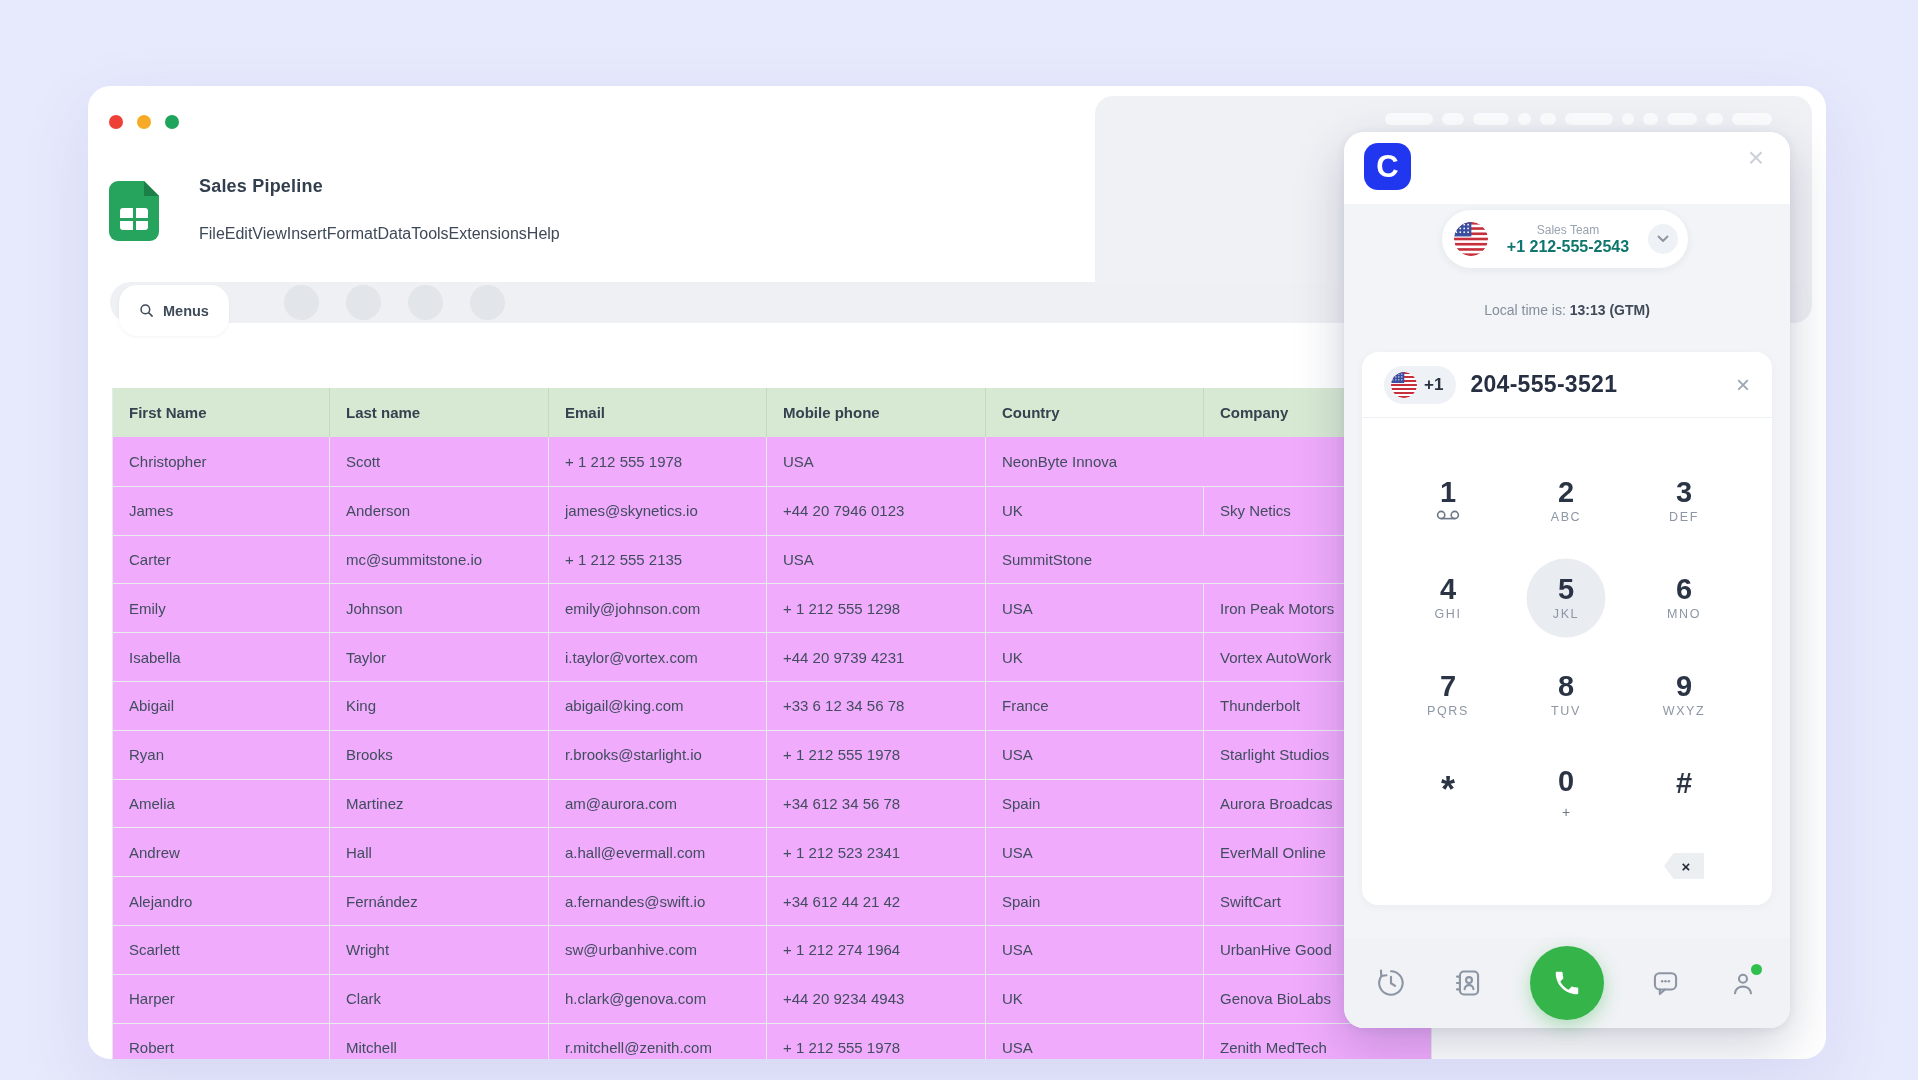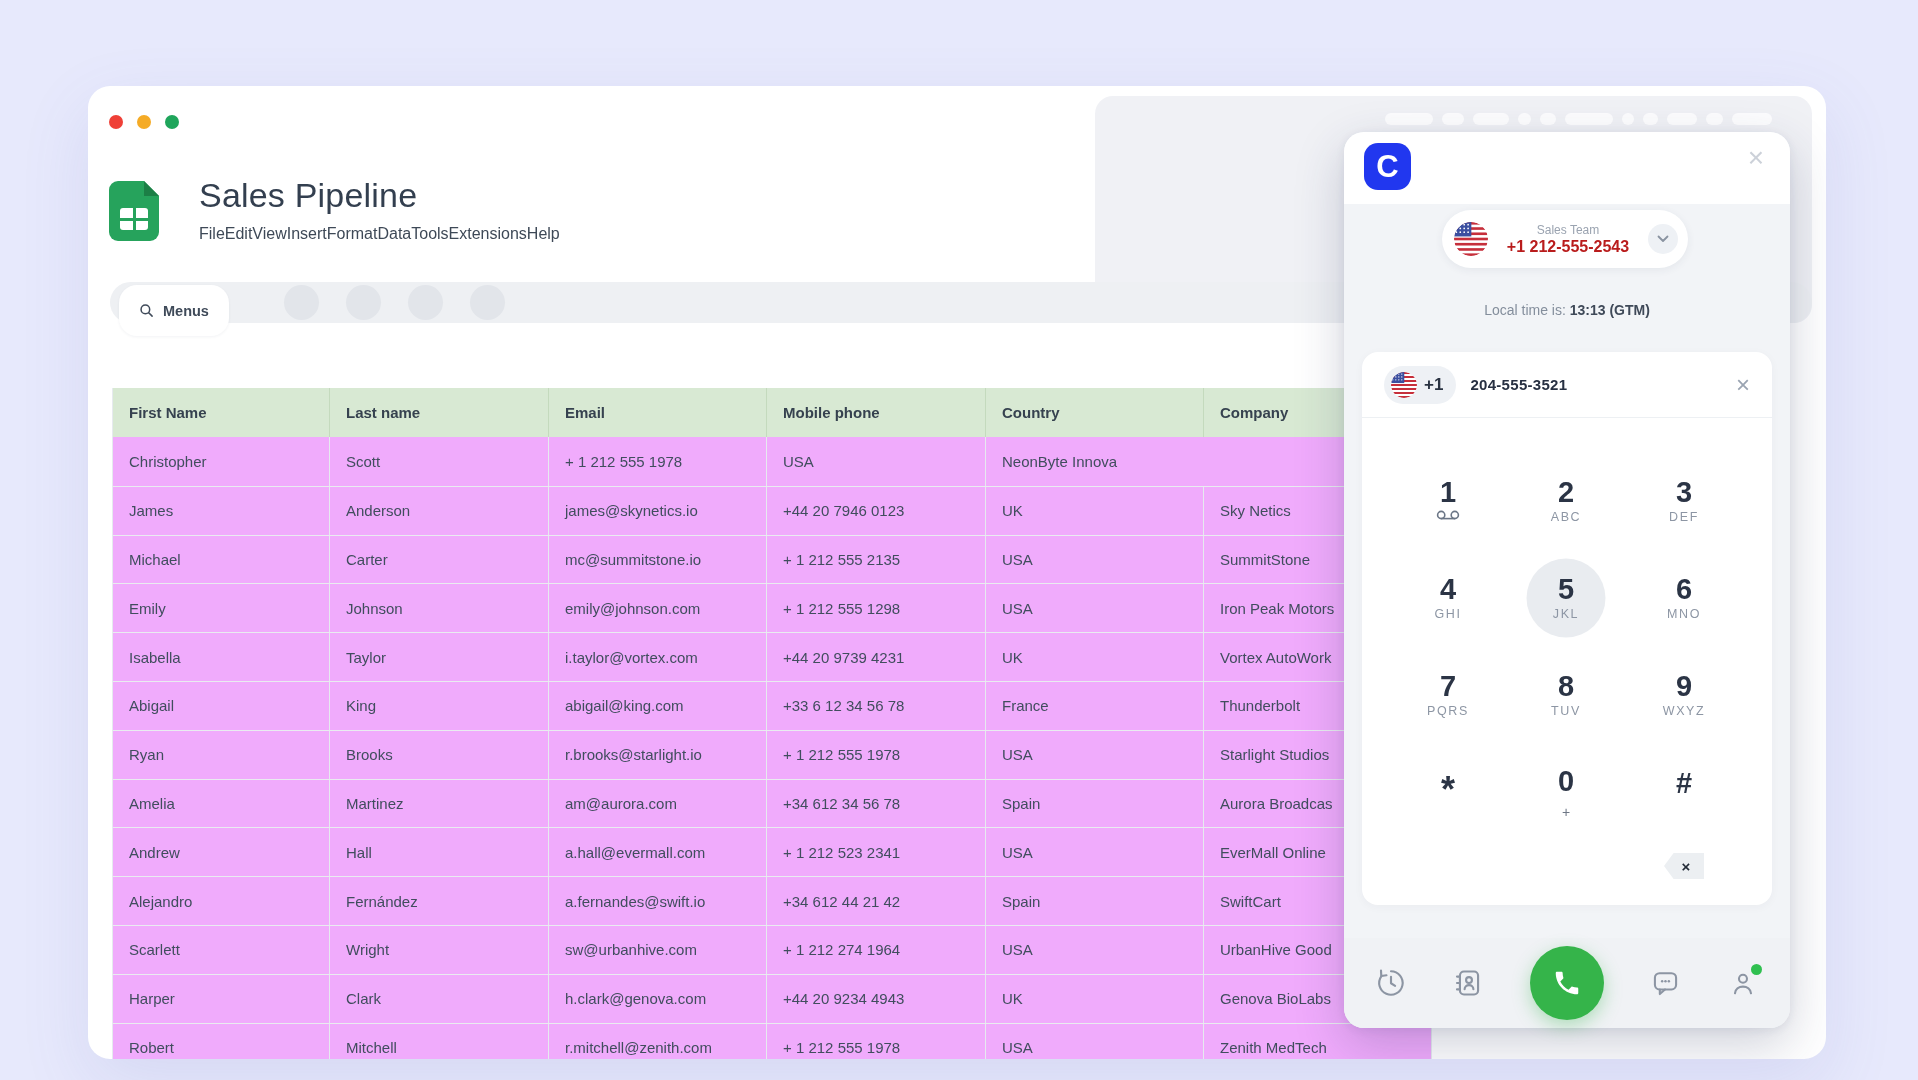--- a/index.html
+++ b/index.html
@@ -18,21 +18,21 @@
   .sheet-icon { position:absolute; left:21px; top:95px; width:50px; height:60px; }
   .sheet-icon .paper { position:absolute; inset:0; background:#26A35C; border-radius:9px;
                        clip-path:polygon(0 0, calc(100% - 15px) 0, 100% 15px, 100% 100%, 0 100%); }
   .sheet-icon .fold { position:absolute; right:0; top:0; width:15px; height:15px; background:#1C7F46;
                       clip-path:polygon(0 0, 100% 100%, 0 100%); }
   .sheet-icon .grid { position:absolute; left:11px; top:27px; width:28px; height:22px; background:#fff; border-radius:3px; }
   .sheet-icon .grid i { position:absolute; background:#26A35C; }
   .sheet-icon .grid .v { left:12.5px; top:0; width:3px; height:100%; }
   .sheet-icon .grid .h { top:9.5px; left:0; height:3px; width:100%; }
 
-  .doc-title { position:absolute; left:111px; top:90px; font-size:34px; font-weight:400;
+  .doc-title { position:absolute; left:111px; top:90px; font-size:18px; font-weight:700;
                color:#333F4F; letter-spacing:.2px; }
   .menu-bar { position:absolute; left:111px; top:139px; display:flex; }
   .menu-item { font-size:16px; color:#3E4957; font-weight:500; cursor:default; }
 
   .corner-skeleton { position:absolute; left:1007px; top:10px; width:717px; height:227px;
                      background:#F0F1F5; border-radius:18px; }
   .skeleton-bars { position:absolute; left:1297px; top:27px; display:flex; gap:9px; }
   .sk-bar { height:12px; background:#FDFDFE; border-radius:6px; }
 
   .toolbar { position:absolute; left:22px; top:196px; width:1702px; height:41px;
@@ -71,34 +71,34 @@
                  color:#CCD1D9; line-height:1; cursor:default; }
 
   .team-pill { position:absolute; left:98px; top:78px; width:246px; height:58px; background:#fff;
                border-radius:29px; display:flex; align-items:center; padding:0 10px 0 12px;
                box-shadow:0 2px 8px rgba(40,50,80,.07); }
   .flag { display:inline-block; border-radius:50%; overflow:hidden; flex:none; }
   .flag.f34 { width:34px; height:34px; }
   .flag.f26 { width:26px; height:26px; }
   .team-text { flex:1; text-align:center; }
   .team-name { font-size:12px; color:#9AA3B0; font-weight:500; margin-bottom:1px; }
-  .team-number { font-size:16px; color:#b91c1c; font-weight:700; }
+  .team-number { font-size:16px; color:#0f766e; font-weight:700; }
   .chev { width:30px; height:30px; border-radius:50%; background:#EEF1F5;
           display:flex; align-items:center; justify-content:center; flex:none; }
 
   .local-time { position:absolute; left:0; right:0; top:170px; text-align:center; font-size:14px; color:#848E9C; }
   .local-time b { color:#3F4958; font-weight:600; }
 
   .dial-card { position:absolute; left:18px; top:220px; width:410px; height:553px; background:#fff;
                border-radius:16px; box-shadow:0 2px 10px rgba(40,50,80,.04); }
   .dial-input-row { height:66px; border-bottom:1px solid #EDF0F3; display:flex; align-items:center;
                     padding:0 22px; gap:14px; }
   .cc-pill { height:38px; background:#EEF1F5; border-radius:19px; display:flex; align-items:center;
              gap:7px; padding:0 13px 0 7px; font-size:17px; font-weight:700; color:#2A3342; flex:none; }
-  .dial-number { flex:1; font-size:15px; font-weight:700; color:#273042; letter-spacing:.3px; }
+  .dial-number { flex:1; font-size:23px; font-weight:700; color:#273042; letter-spacing:.3px; }
   .clear-x { font-size:24px; font-weight:300; color:#9AA4B2; line-height:1; cursor:default; }
 
   .keypad { position:absolute; left:27px; top:100px; width:354px; display:grid;
             grid-template-columns:repeat(3,118px); }
   .key { height:97px; position:relative; display:flex; flex-direction:column; align-items:center;
          justify-content:center; cursor:default; }
   .key .digit { font-size:29px; font-weight:600; color:#2B3445; line-height:30px; position:relative; z-index:1; }
   .key .letters { font-size:12.5px; color:#8D96A4; font-weight:500; letter-spacing:1.6px;
                   margin-top:3px; height:14px; position:relative; z-index:1; }
   .key .letters.plus { font-size:14px; letter-spacing:0; margin-top:8px; color:#6E7785; }
@@ -205,21 +205,20 @@
         </div>
         <div class="t-row">
           <div class="td">James</div>
           <div class="td">Anderson</div>
           <div class="td">james@skynetics.io</div>
           <div class="td">+44 20 7946 0123</div>
           <div class="td">UK</div>
           <div class="td">Sky Netics</div>
         </div>
         <div class="t-row">
-          <div class="td">Michael</div>
           <div class="td">Carter</div>
           <div class="td">mc@summitstone.io</div>
           <div class="td">+ 1 212 555 2135</div>
           <div class="td">USA</div>
           <div class="td">SummitStone</div>
         </div>
         <div class="t-row">
           <div class="td">Emily</div>
           <div class="td">Johnson</div>
           <div class="td">emily@johnson.com</div>

